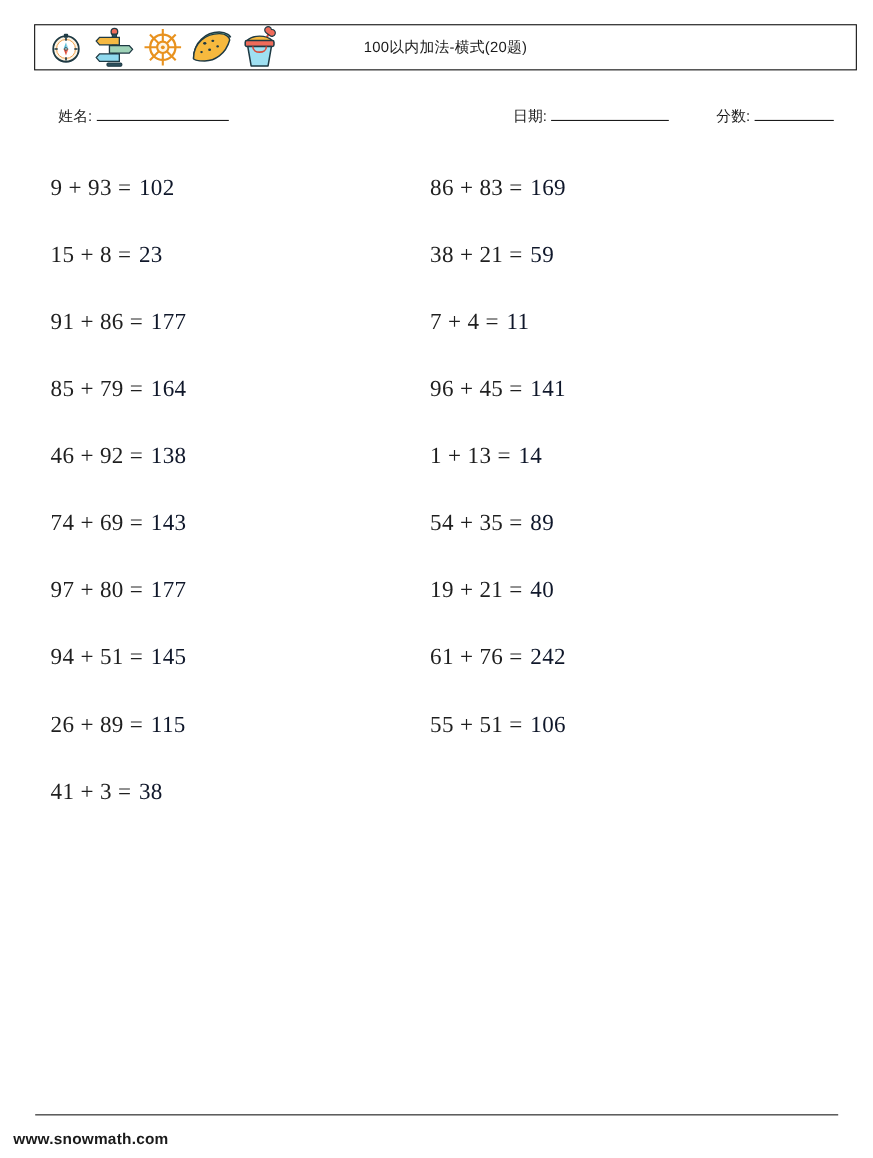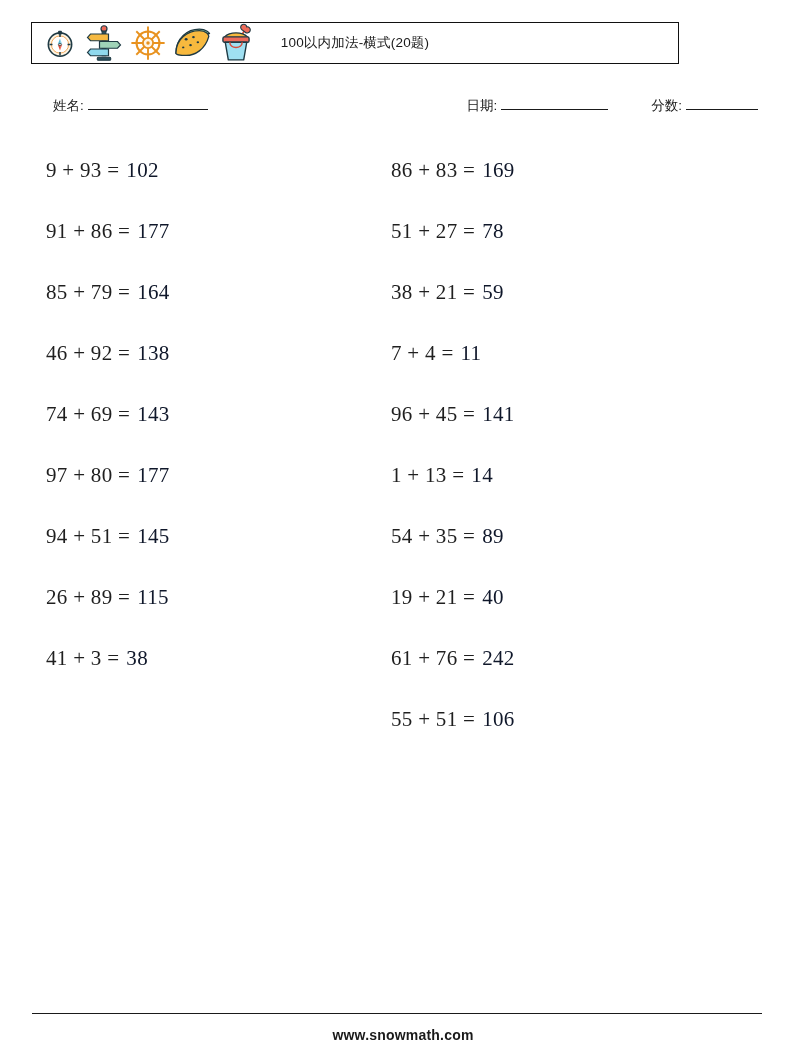--- a/index.html
+++ b/index.html
@@ -14,21 +14,21 @@
     font-family: "Liberation Serif", "DejaVu Serif", serif;
     color: #1a1a1a;
     overflow: hidden;
   }
 
   
   .header-box {
     position: absolute;
     left: 31px;
     top: 22px;
-    width: 648px;
+    width: 748px;
     height: 42px;
     border: 1.6px solid #111111;
     box-sizing: border-box;
     display: flex;
     align-items: center;
   }
   .icon-strip {
     display: flex;
     align-items: center;
     gap: 0px;
@@ -138,21 +138,20 @@
     left: 32px;
     top: 1013px;
     width: 730px;
     border-top: 1.6px solid #1a1a1a;
   }
   .footer-text {
     position: absolute;
     left: 0;
     right: 0;
     top: 1027px;
-    text-align: center;
     font-family: "Liberation Sans", "DejaVu Sans", sans-serif;
     font-size: 14px;
     font-weight: bold;
     color: #1a1a1a;
     letter-spacing: 0.2px;
     margin-left: 12px;
   }
 </style>
 </head>
 <body>
@@ -251,20 +250,24 @@
 </div>
 
 <div class="problems">
 
   <div class="col col-left">
     <div class="problem">
         <span class="expr">9 + 93 =</span>
         <span class="answer">102</span>
       </div>
     <div class="problem">
+        <span class="expr">15 + 8 =</span>
+        <span class="answer">23</span>
+      </div>
+    <div class="problem">
         <span class="expr">91 + 86 =</span>
         <span class="answer">177</span>
       </div>
     <div class="problem">
         <span class="expr">85 + 79 =</span>
         <span class="answer">164</span>
       </div>
     <div class="problem">
         <span class="expr">46 + 92 =</span>
         <span class="answer">138</span>
@@ -290,24 +293,20 @@
         <span class="answer">38</span>
       </div>
   </div>
 
   <div class="col col-right">
     <div class="problem">
         <span class="expr">86 + 83 =</span>
         <span class="answer">169</span>
       </div>
     <div class="problem">
-        <span class="expr">51 + 27 =</span>
-        <span class="answer">78</span>
-      </div>
-    <div class="problem">
         <span class="expr">38 + 21 =</span>
         <span class="answer">59</span>
       </div>
     <div class="problem">
         <span class="expr">7 + 4 =</span>
         <span class="answer">11</span>
       </div>
     <div class="problem">
         <span class="expr">96 + 45 =</span>
         <span class="answer">141</span>

